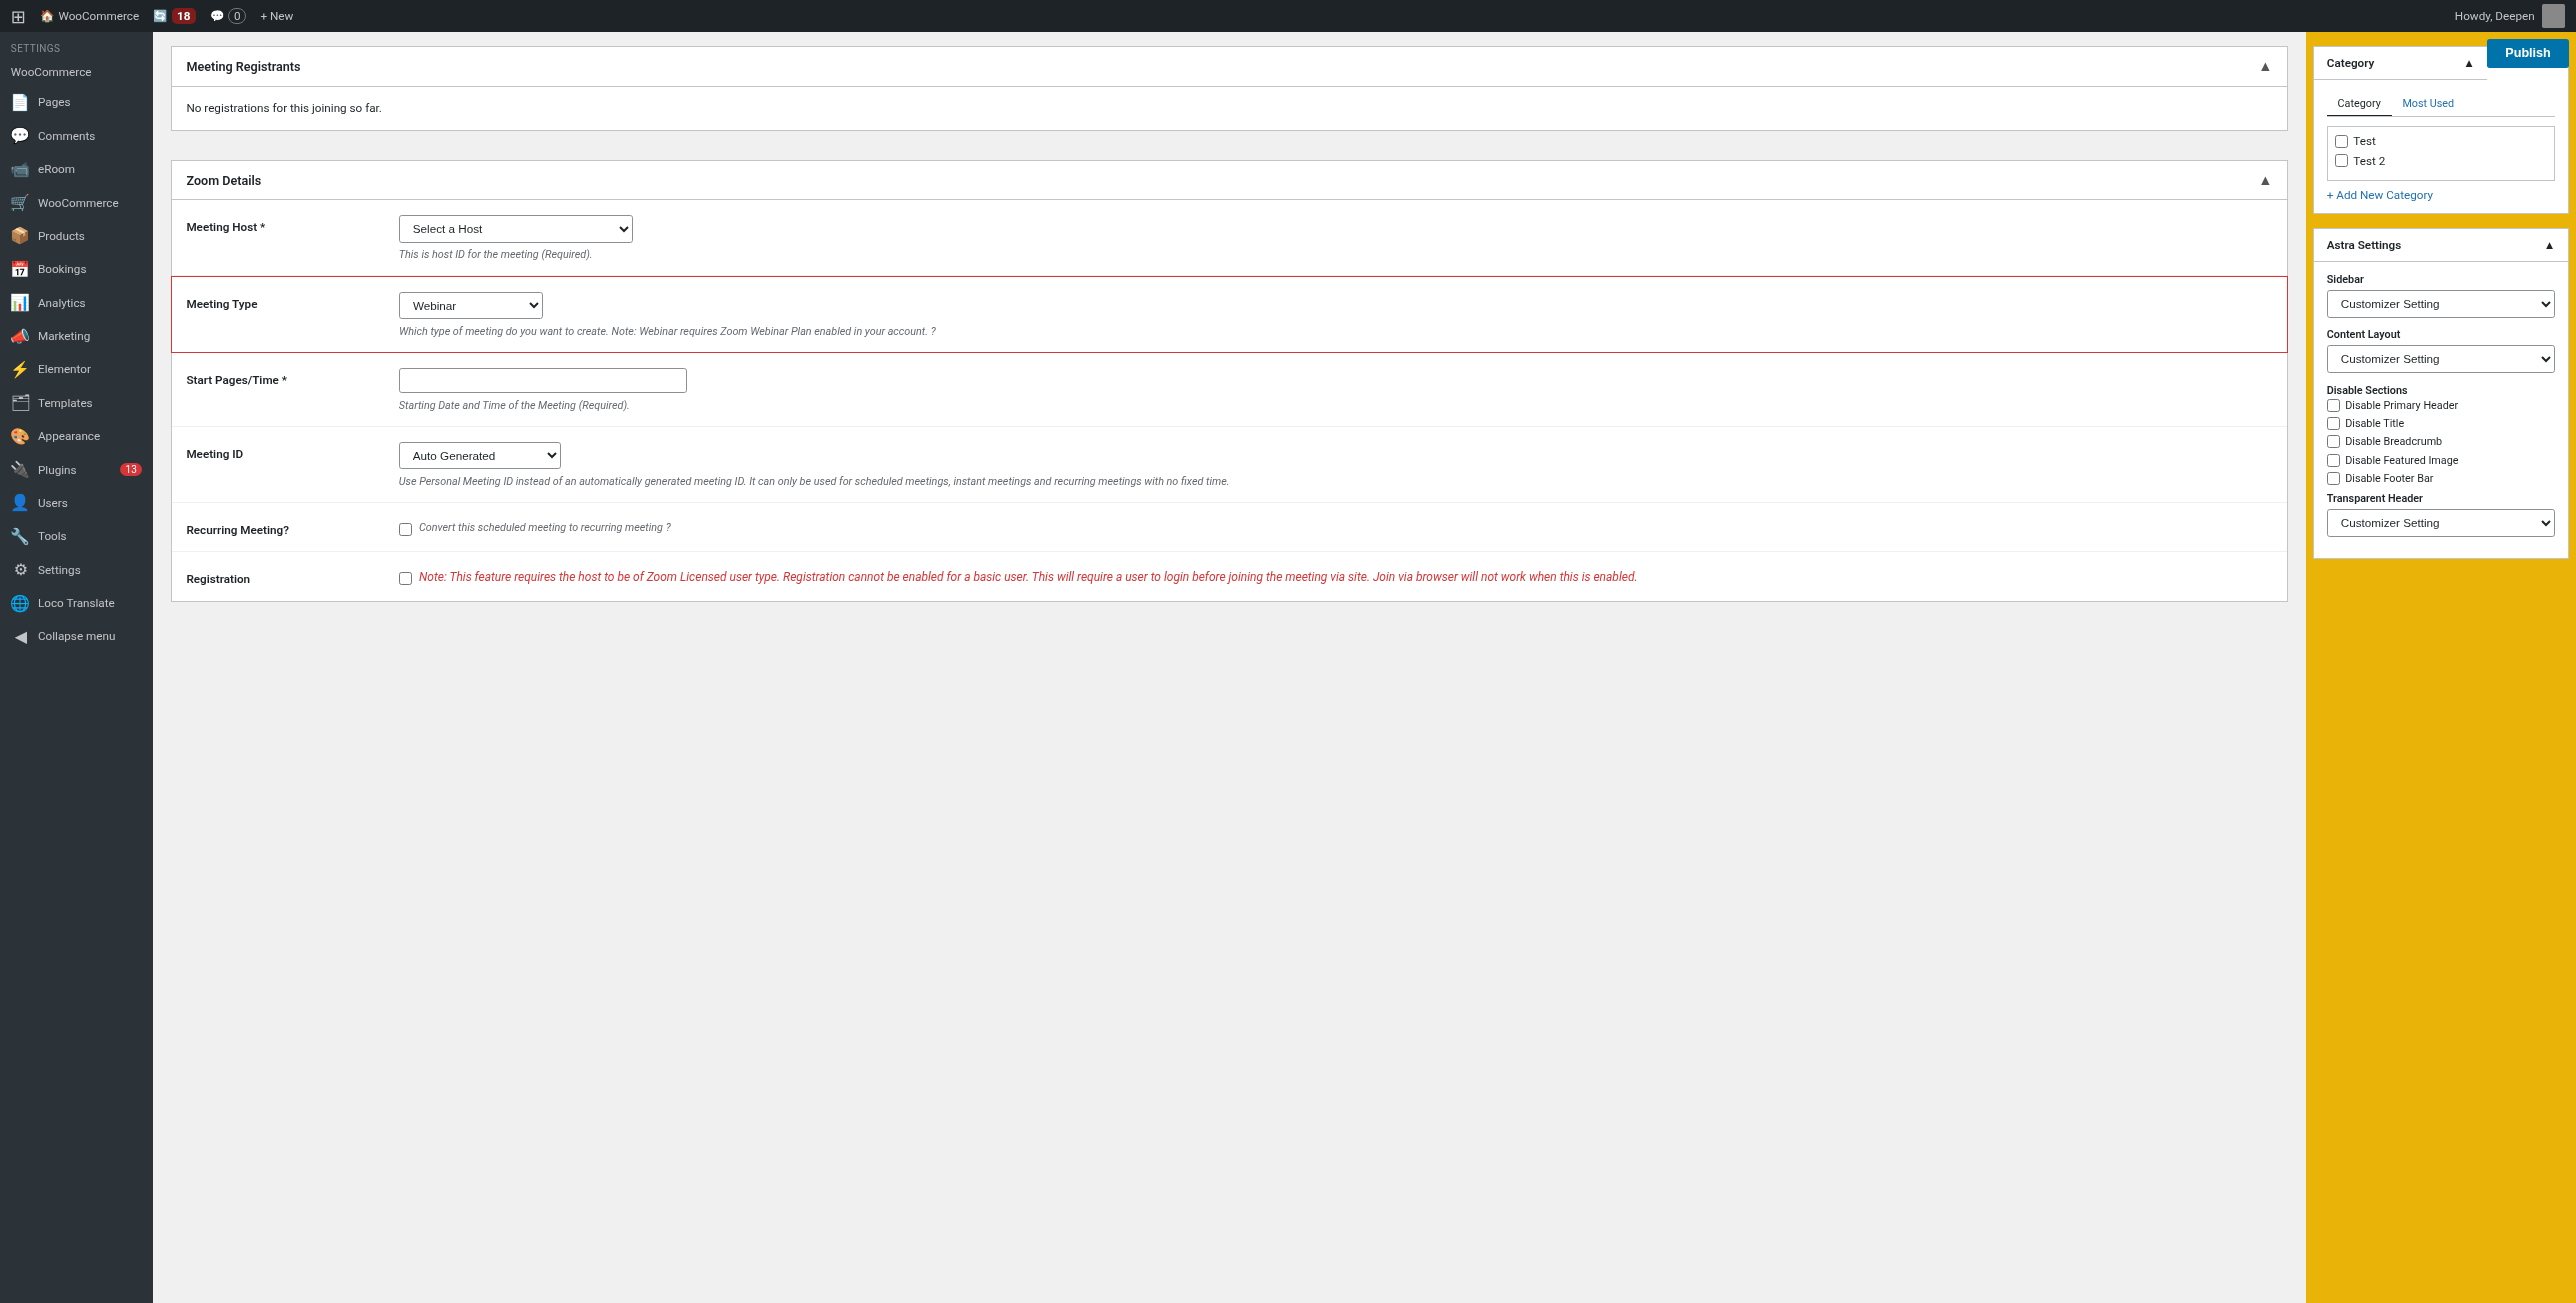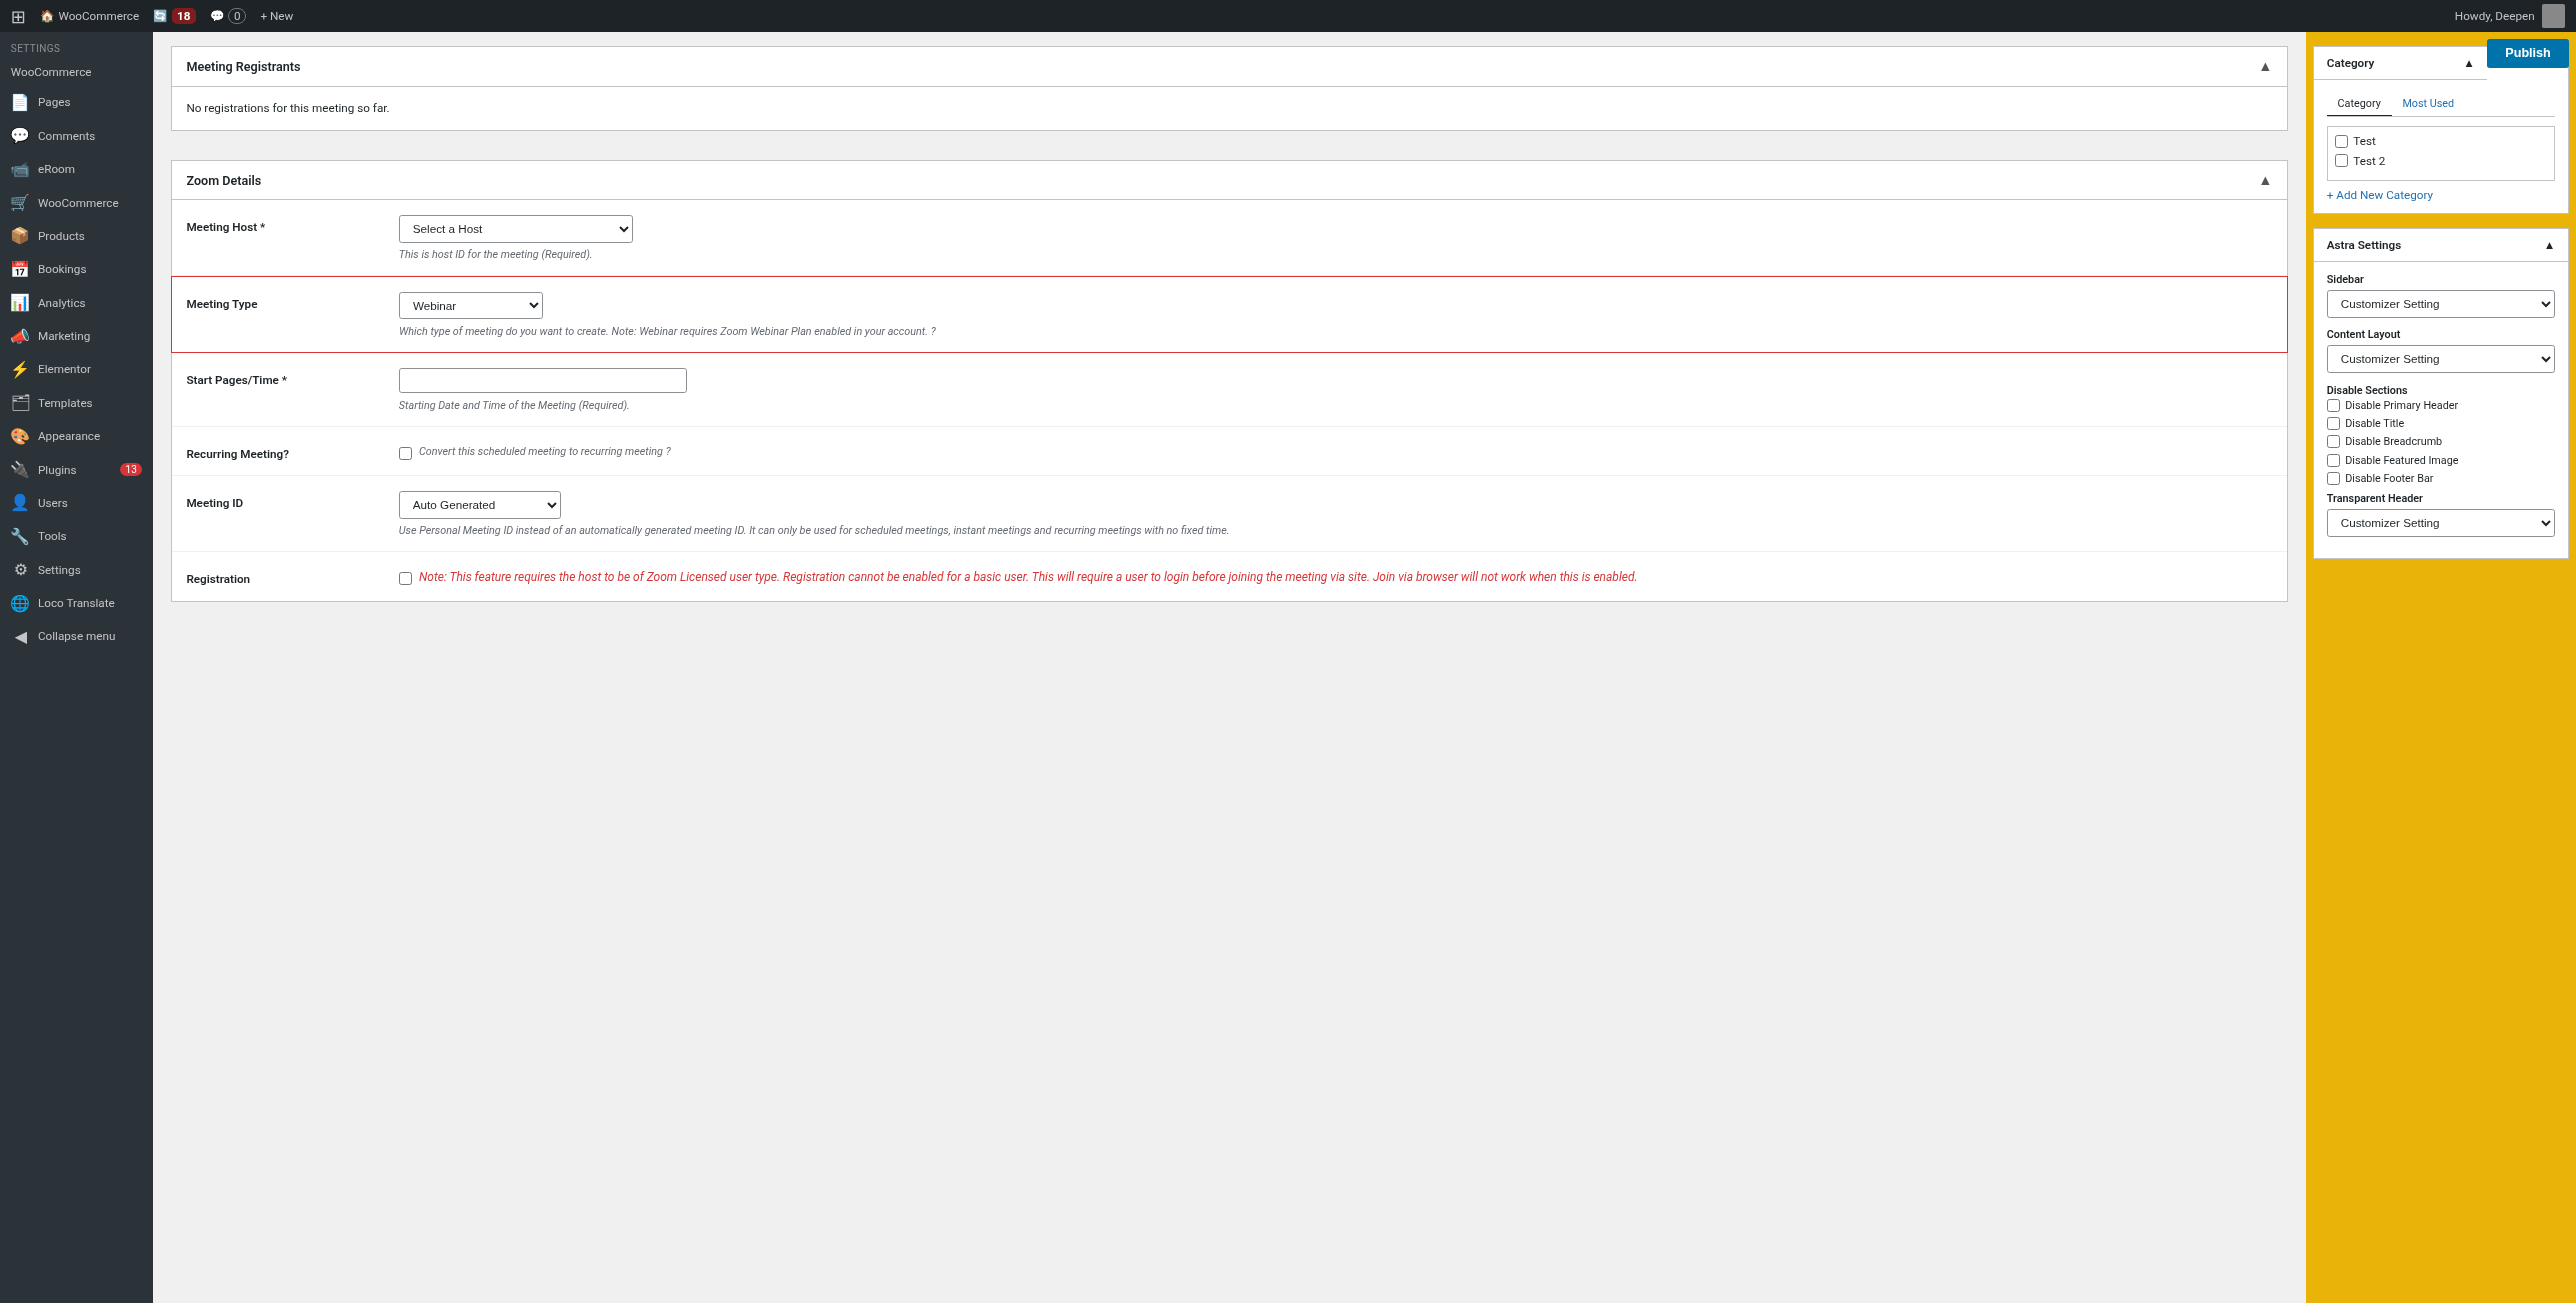--- a/index.html
+++ b/index.html
@@ -292,21 +292,21 @@
 <div class="layout-wrapper">
 
   <div class="center-content">
 
     <div class="panel">
       <div class="panel-header">
         <h3>Meeting Registrants</h3>
         <span class="panel-collapse">▲</span>
       </div>
       <div class="panel-content">
-        <p>No registrations for this meeting so far.</p>
+        <p>No registrations for this joining so far.</p>
       </div>
     </div>
 
     <div class="panel">
       <div class="panel-header">
         <h3>Zoom Details</h3>
         <span class="panel-collapse">▲</span>
       </div>
 
       <div class="form-row">
@@ -334,37 +334,37 @@
 
       <div class="form-row">
         <div class="form-label">Start Pages/Time *</div>
         <div class="form-field">
           <input type="text" class="datetime-input" style="">
           <div class="form-hint">Starting Date and Time of the Meeting (Required).</div>
         </div>
       </div>
 
       <div class="form-row">
-        <div class="form-label">Recurring Meeting?</div>
-        <div class="form-field">
-          <div class="checkbox-row">
-            <input type="checkbox" style="">
-            <span style="font-size:10.8px;color:#646970;font-style:italic;">Convert this scheduled meeting to recurring meeting ?</span>
-          </div>
-        </div>
-      </div>
-
-      <div class="form-row">
         <div class="form-label">Meeting ID</div>
         <div class="form-field">
           <select class="select-meeting-id">
             <option>Auto Generated</option>
             <option>Personal Meeting ID</option>
           </select>
           <div class="form-hint">Use Personal Meeting ID instead of an automatically generated meeting ID. It can only be used for scheduled meetings, instant meetings and recurring meetings with no fixed time.</div>
+        </div>
+      </div>
+
+      <div class="form-row">
+        <div class="form-label">Recurring Meeting?</div>
+        <div class="form-field">
+          <div class="checkbox-row">
+            <input type="checkbox" style="">
+            <span style="font-size:10.8px;color:#646970;font-style:italic;">Convert this scheduled meeting to recurring meeting ?</span>
+          </div>
         </div>
       </div>
 
       <div class="form-row">
         <div class="form-label">Registration</div>
         <div class="form-field">
           <div class="checkbox-row">
             <input type="checkbox" style="">
             <span style="font-size:12px;color:#d63638;font-style:italic;">Note: This feature requires the host to be of Zoom Licensed user type. Registration cannot be enabled for a basic user. This will require a user to login before joining the meeting via site. Join via browser will not work when this is enabled.</span>
           </div>

